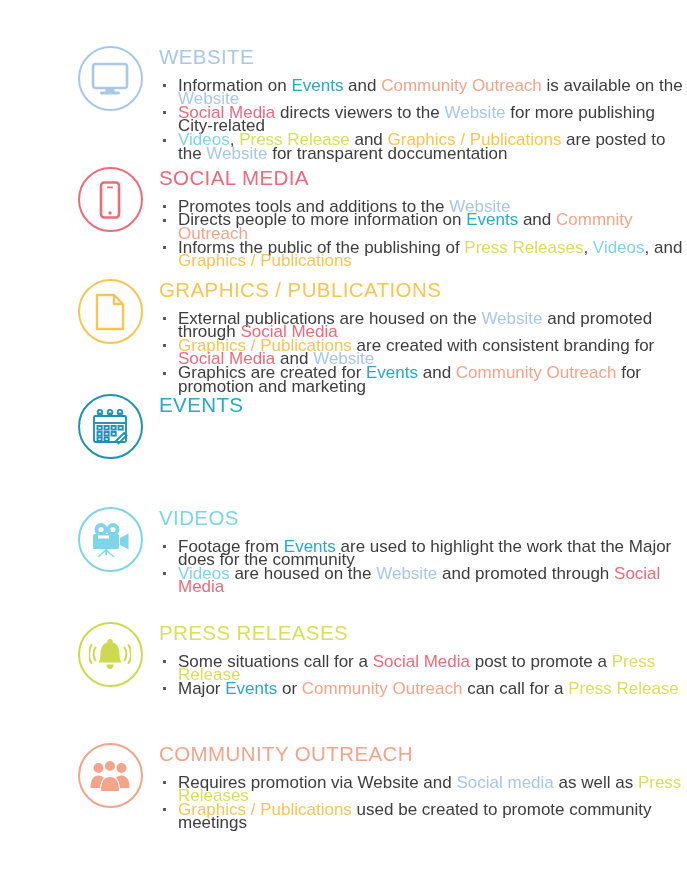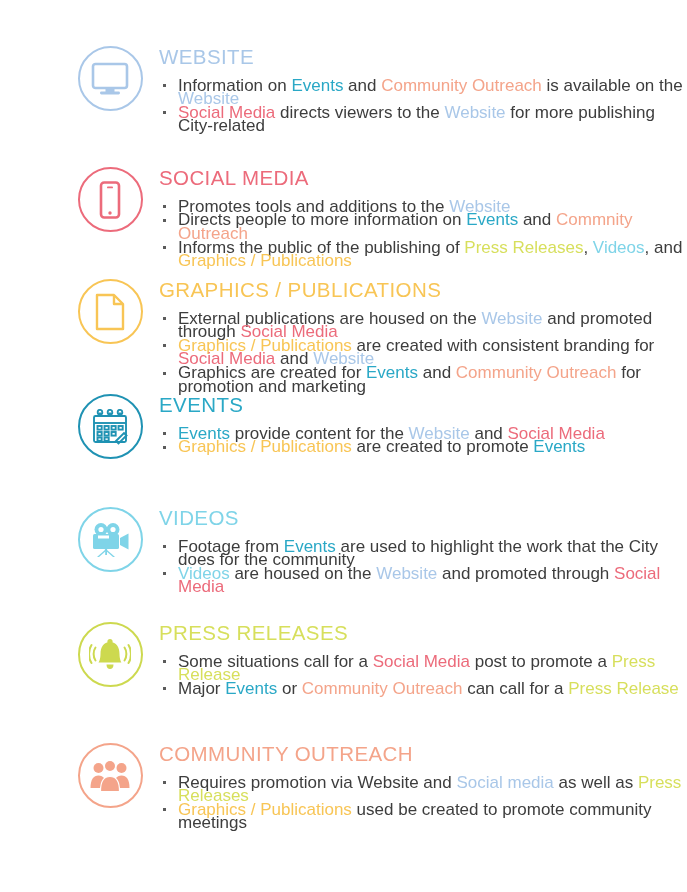--- a/index.html
+++ b/index.html
@@ -125,20 +125,21 @@
             <rect x="9" y="29.5" width="20" height="3" rx="1.4" fill="#a9c7e8"></rect>
           </svg>
         </span>
       </div>
     </div>
     <div class="body-col">
       <div class="sec-title" style="color:#a9c7e8">WEBSITE</div>
       <ul class="bullets">
           <li><span>Information on </span><span class="kw-events">Events</span><span> and </span><span class="kw-community">Community Outreach</span><span> is available on the </span><span class="kw-website">Website</span></li>
           <li><span class="kw-social">Social Media</span><span> directs viewers to the </span><span class="kw-website">Website</span><span> for more publishing City-related</span></li>
+          <li><span class="kw-videos">Videos</span><span>, </span><span class="kw-press">Press Release</span><span> and </span><span class="kw-graphics">Graphics / Publications</span><span> are posted to the </span><span class="kw-website">Website</span><span> for transparent doccumentation</span></li>
         </ul>
     </div>
   </div>
 
   <div class="section s1">
     <div class="icon-col">
       <div class="icon-circle" style="border-color:#ec6b7b">
         <span>
           <svg width="24" height="38" viewBox="0 0 24 38">
             <rect x="3" y="1.5" width="18" height="35" rx="3.2" fill="none" stroke="#ec6b7b" stroke-width="2.6"></rect>
@@ -201,24 +202,20 @@
               <rect x="6.5" y="28.5" width="4.2" height="3.3"></rect>
               <rect x="13.5" y="28.5" width="4.2" height="3.3"></rect>
               <path d="M25 32 L33 24 L35.5 26.5 L27.5 34.5 Z"></path>
             </g>
           </svg>
         </span>
       </div>
     </div>
     <div class="body-col">
       <div class="sec-title" style="color:#2aa8c6">EVENTS</div>
-      <ul class="bullets">
-          <li><span class="kw-events">Events</span><span> provide content for the </span><span class="kw-website">Website</span><span> and </span><span class="kw-social">Social Media</span></li>
-          <li><span class="kw-graphics">Graphics / Publications</span><span> are created to promote </span><span class="kw-events">Events</span></li>
-        </ul>
     </div>
   </div>
 
   <div class="section s4">
     <div class="icon-col">
       <div class="icon-circle" style="border-color:#7fd4e8">
         <span>
           <svg width="42" height="38" viewBox="0 0 42 38">
             <g fill="#7fd4e8">
               <circle cx="12" cy="8.5" r="6.5"></circle>
@@ -232,21 +229,21 @@
             </g>
             <circle cx="12" cy="8.5" r="2.6" fill="#ffffff"></circle>
             <circle cx="24" cy="8.5" r="2.6" fill="#ffffff"></circle>
           </svg>
         </span>
       </div>
     </div>
     <div class="body-col">
       <div class="sec-title" style="color:#7fd4e8">VIDEOS</div>
       <ul class="bullets">
-          <li><span>Footage from </span><span class="kw-events">Events</span><span> are used to highlight the work that the City does for the community</span></li>
+          <li><span>Footage from </span><span class="kw-events">Events</span><span> are used to highlight the work that the Major does for the community</span></li>
           <li><span class="kw-videos">Videos</span><span> are housed on the </span><span class="kw-website">Website</span><span> and promoted through </span><span class="kw-social">Social Media</span></li>
         </ul>
     </div>
   </div>
 
   <div class="section s5">
     <div class="icon-col">
       <div class="icon-circle" style="border-color:#cdd94f">
         <span>
           <svg width="42" height="36" viewBox="0 0 42 36">

